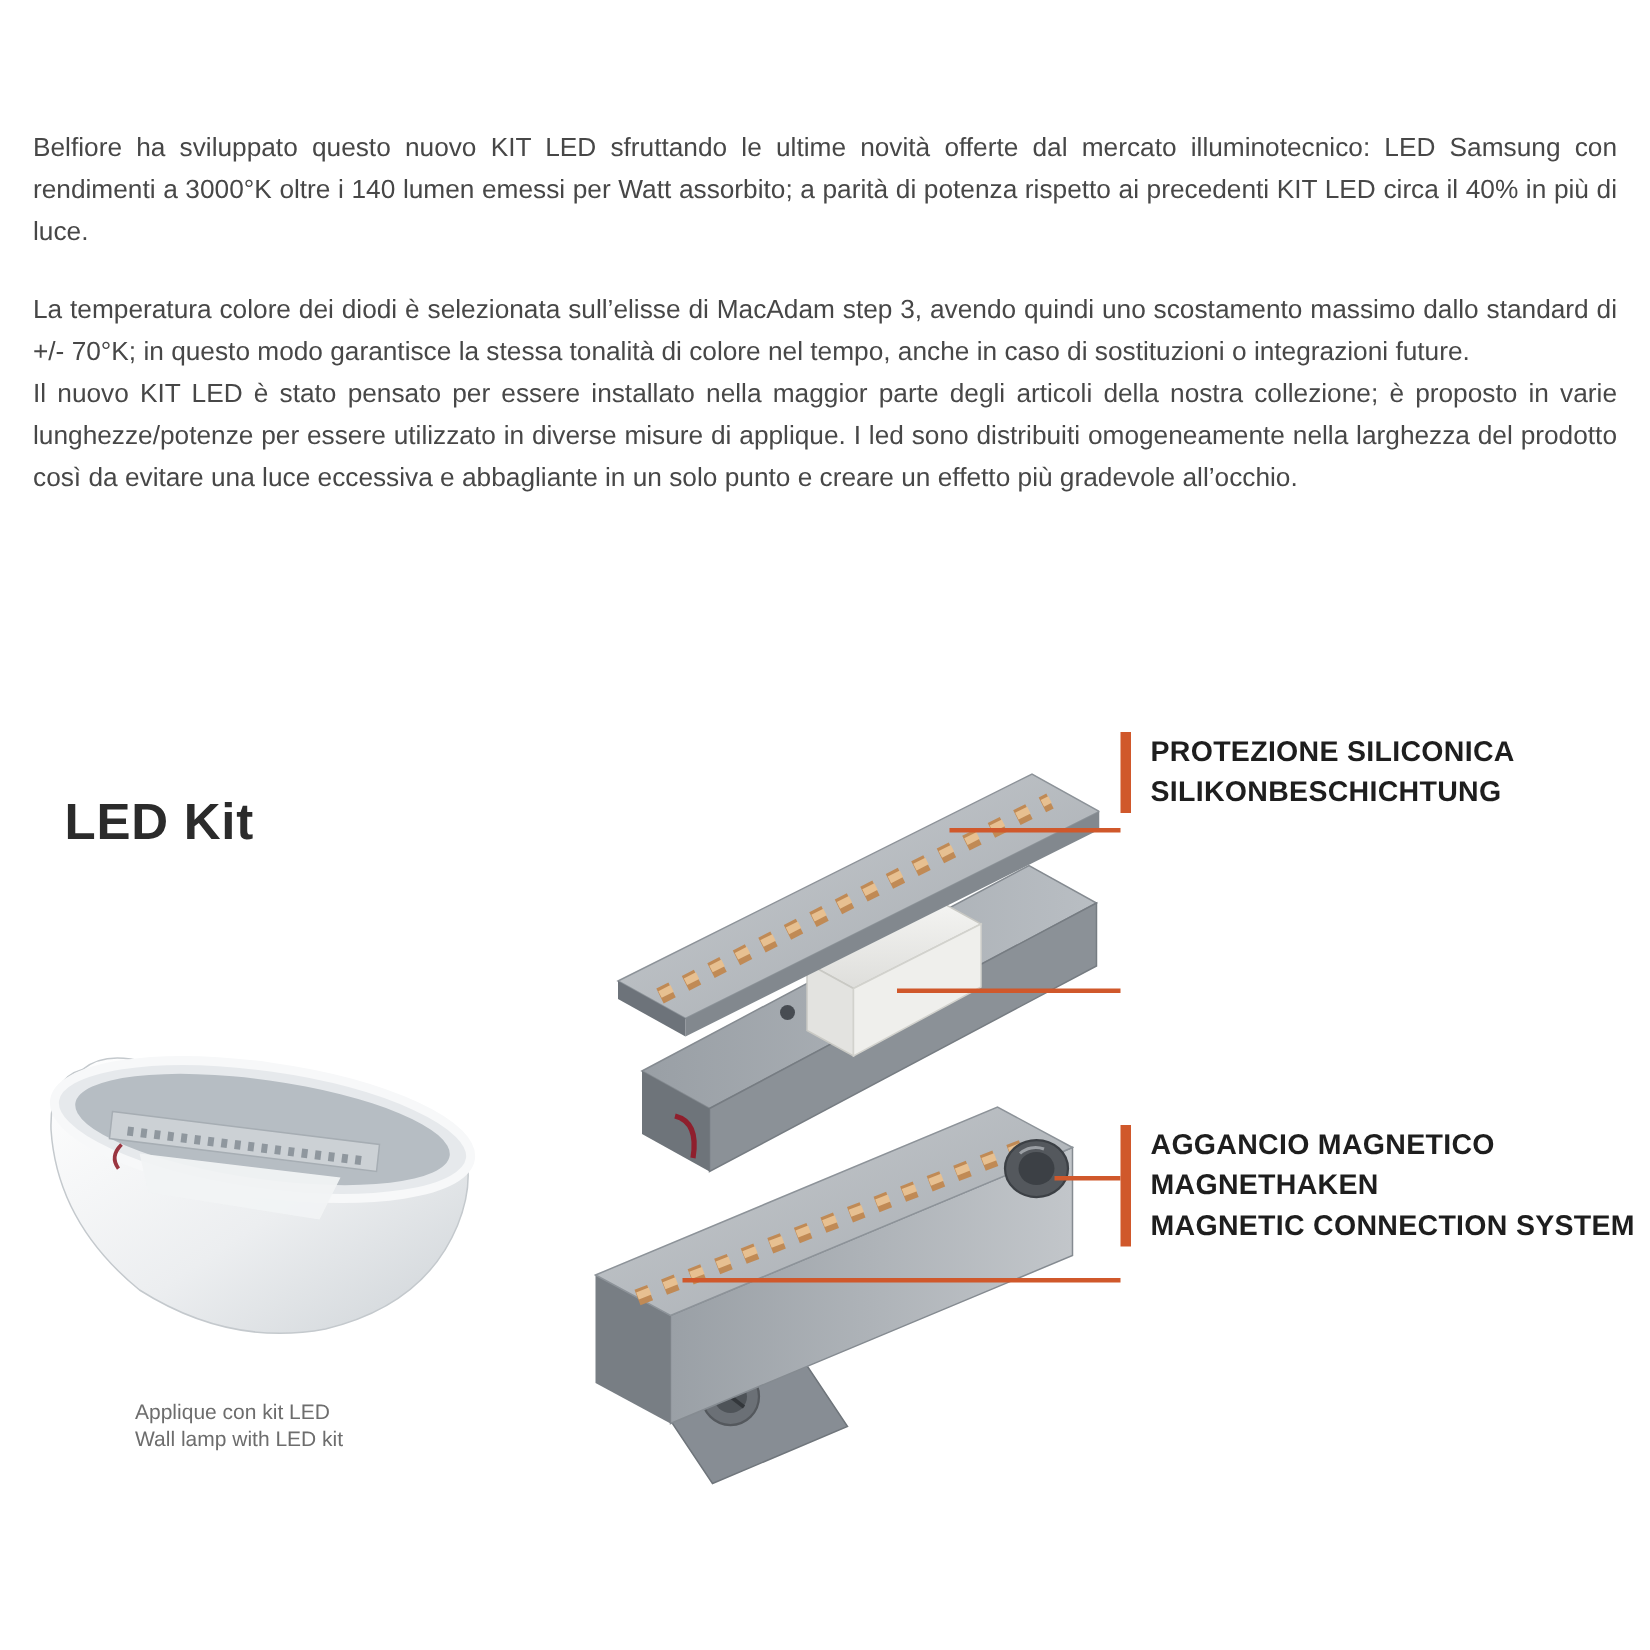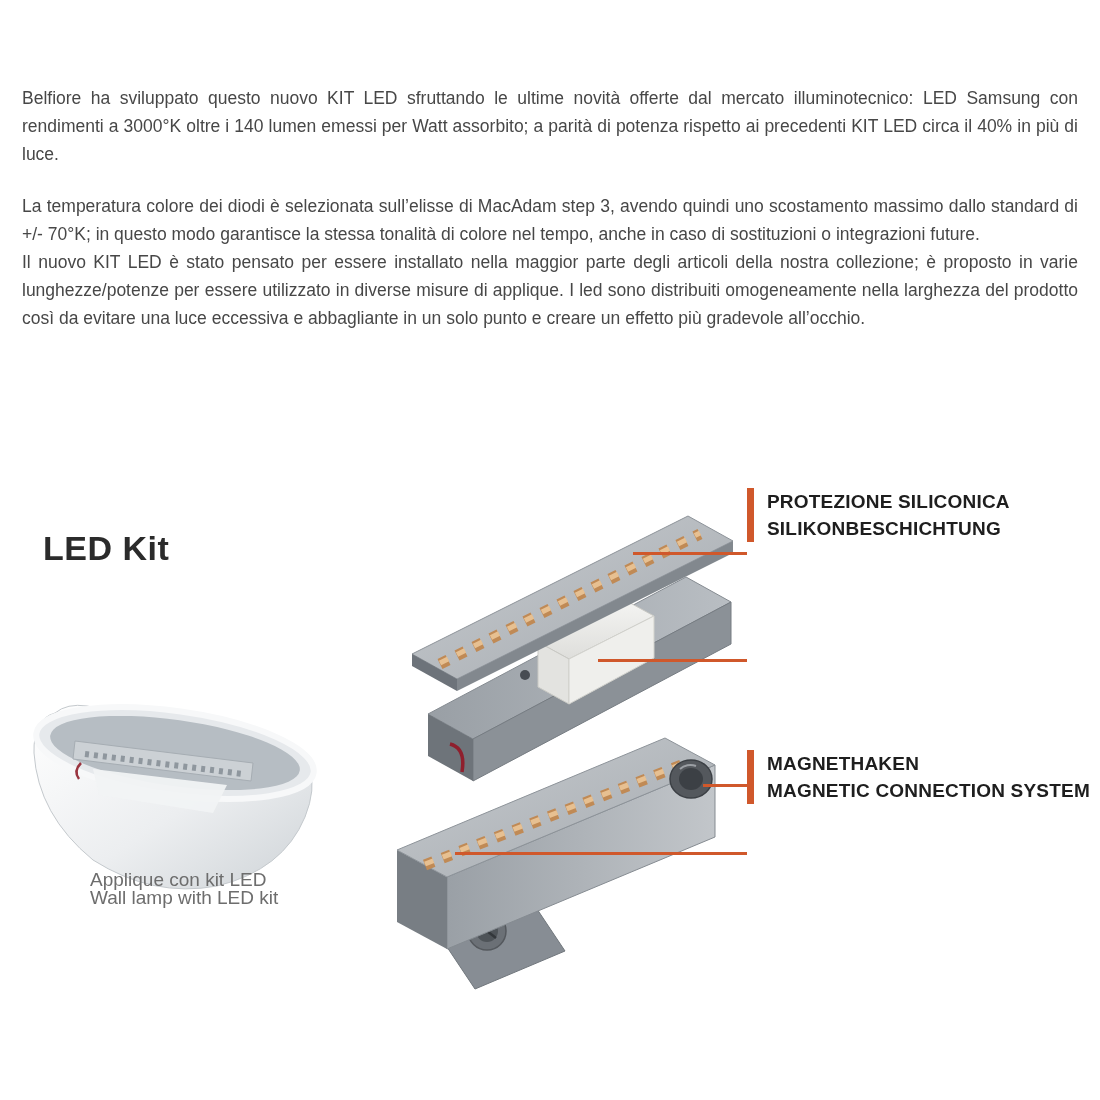--- a/index.html
+++ b/index.html
@@ -35,22 +35,22 @@
   .callout-line{
     font-size:19px;font-weight:bold;color:#1e1e1e;line-height:27px;
     white-space:nowrap;letter-spacing:0.2px;
   }
 
   
   .leader{position:absolute;height:3px;background:var(--accent);}
 
   
   .caption{
-    position:absolute;left:90px;top:871px;
-    font-size:19px;line-height:18px;color:#6d6d6d;
+    position:absolute;left:90px;top:932px;
+    font-size:14px;line-height:18px;color:#6d6d6d;
   }
 
   .fig{position:absolute;}
 </style>
 </head>
 <body style="background: rgb(255, 255, 255);">
 
 <div class="page">
 
   <div class="textblock">
@@ -170,20 +170,21 @@
     <div class="callout-text">
       <div class="callout-line">PROTEZIONE SILICONICA</div>
       <div class="callout-line">SILIKONBESCHICHTUNG</div>
     </div>
   </div>
 
 
   <div class="callout" style="top:750px">
     <span class="callout-bar"></span>
     <div class="callout-text">
+      <div class="callout-line">AGGANCIO MAGNETICO</div>
       <div class="callout-line">MAGNETHAKEN</div>
       <div class="callout-line">MAGNETIC CONNECTION SYSTEM</div>
     </div>
   </div>
 
   <div class="callout" style="top:845px">
     <span class="callout-bar"></span>
   </div>
 
   <div class="caption">

